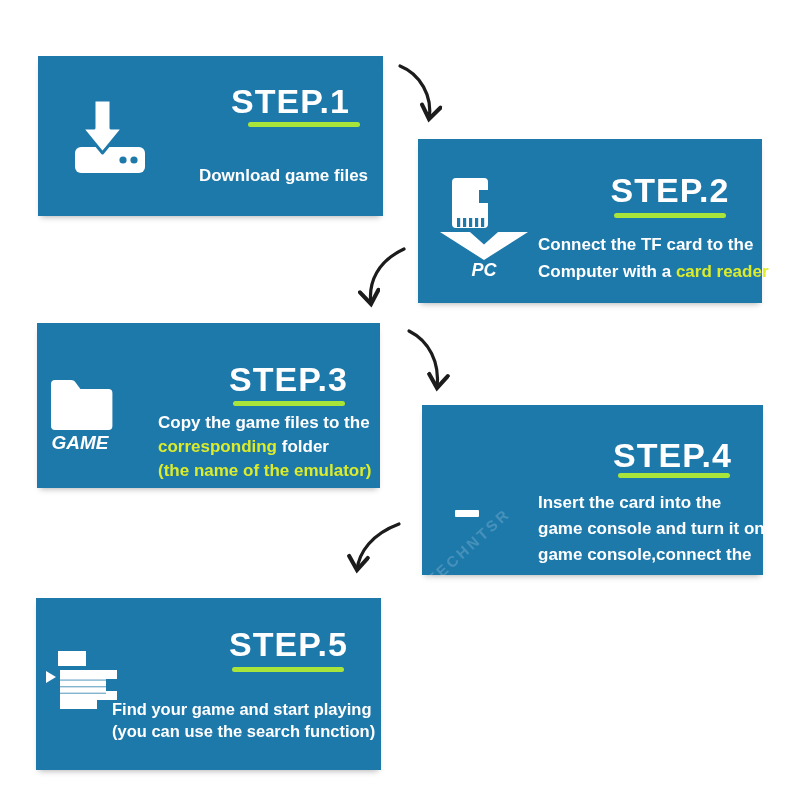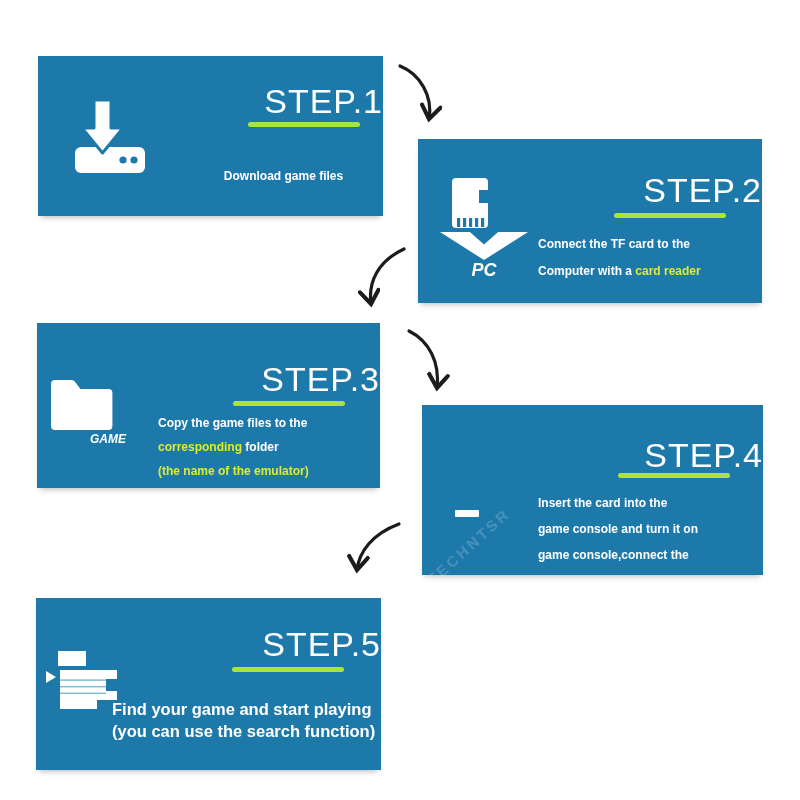--- a/index.html
+++ b/index.html
@@ -25,23 +25,23 @@
     box-shadow:0 4px 6px -3px rgba(0,0,0,0.30);
   }
   #box1{left:38px;top:56px;width:345px;height:160px;}
   #box2{left:418px;top:139px;width:344px;height:164px;}
   #box3{left:37px;top:323px;width:343px;height:165px;}
   #box4{left:422px;top:405px;width:341px;height:170px;}
   #box5{left:36px;top:598px;width:345px;height:172px;padding-left:20px;}
 
   .step-title{
     position:absolute;left:160px;right:0;
-    text-align:right;
+    text-align:center;
     color:var(--text-white);
-    font-size:34px;font-weight:normal;letter-spacing:1px;
+    font-size:34px;font-weight:bold;letter-spacing:1px;
     line-height:1.05;
   }
   #box1 .step-title{top:28px;}
   #box2 .step-title{top:34px;}
   #box3 .step-title{top:39px;}
   #box4 .step-title{top:33px;}
   #box5 .step-title{top:29px;}
 
   .title-underline{
     position:absolute;left:196px;width:112px;height:5px;
@@ -49,21 +49,21 @@
   }
   #box1 .title-underline{top:66px;left:210px;}
   #box2 .title-underline{top:74px;}
   #box3 .title-underline{top:78px;}
   #box4 .title-underline{top:68px;}
   #box5 .title-underline{top:69px;}
 
   .desc{
     position:absolute;
     color:var(--text-white);
-    font-size:12px;font-weight:bold;
+    font-size:17px;font-weight:bold;
   }
   .desc-line{white-space:pre;}
   #box1 .desc{top:108px;left:150px;right:4px;text-align:center;line-height:24px;}
   #box2 .desc{top:84px;left:120px;line-height:27px;margin-top:8px;}
   #box3 .desc{top:88px;left:121px;line-height:24px;}
   #box4 .desc{top:85px;left:116px;line-height:26px;}
   #box5 .desc{top:100px;left:76px;line-height:22px;font-size:16.5px;}
 
   .seg-w{color:var(--text-white);}
   .seg-y{color:var(--highlight-yellow);}
@@ -132,21 +132,21 @@
     <div class="desc">
       <div class="desc-line"><span class="seg-w">Connect the TF card to the</span></div>
       <div class="desc-line"><span class="seg-w">Computer with a </span><span class="seg-y">card reader</span></div>
     </div>
   </div>
 
   <div class="step-card" id="box3">
     <svg width="66" height="58" style="position:absolute;left:10px;top:49px" viewBox="0 0 66 58">
       <path d="M4,12 a4,4 0 0 1 4,-4 h16 c1.8,0 3.4,0.8 4.4,2.2 l5,6.8 h28 a4,4 0 0 1 4,4 v33 a4,4 0 0 1 -4,4 h-53.4 a4,4 0 0 1 -4,-4 z" fill="#ffffff"></path>
     </svg>
-    <div class="icon-label" style="left:10px;top:109px;width:66px;font-size:12px;margin-left:28px;">GAME</div>
+    <div class="icon-label" style="left:10px;top:109px;width:66px;font-size:19px;">GAME</div>
     <div class="step-title">STEP.3</div>
     <div class="title-underline"></div>
     <div class="desc">
       <div class="desc-line"><span class="seg-w">Copy the game files to the</span></div>
       <div class="desc-line"><span class="seg-y">corresponding</span><span class="seg-w"> folder</span></div>
       <div class="desc-line"><span class="seg-y">(the name of the emulator)</span></div>
     </div>
   </div>
 
   <div class="step-card" id="box4">

